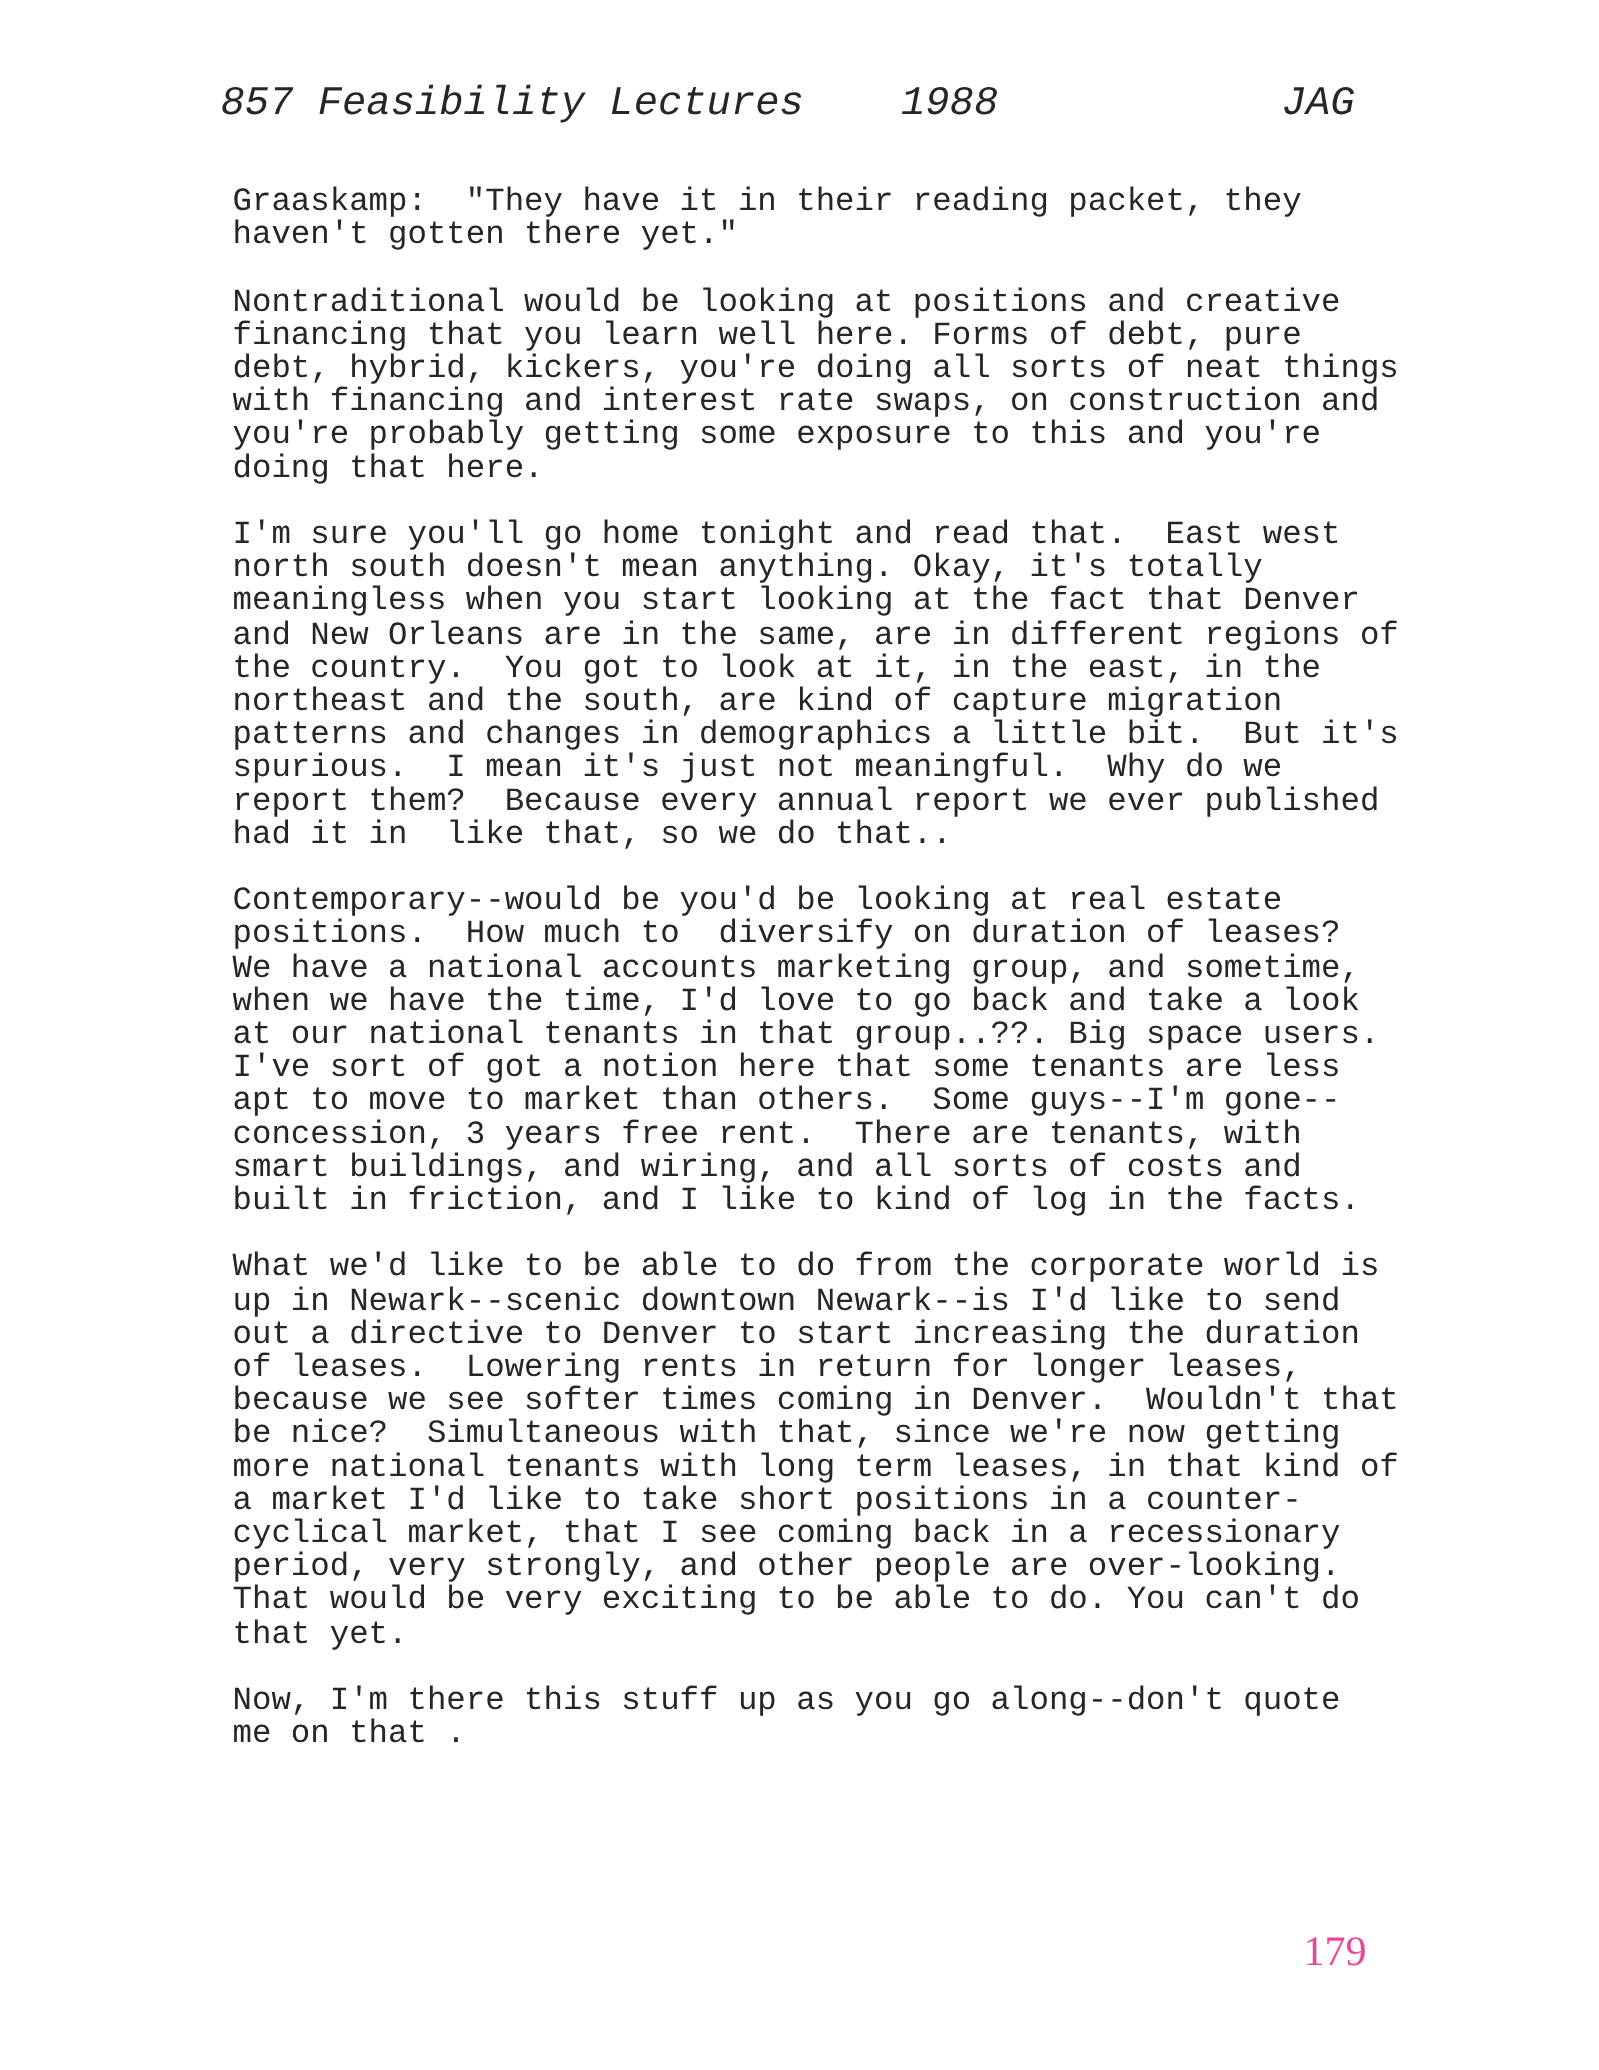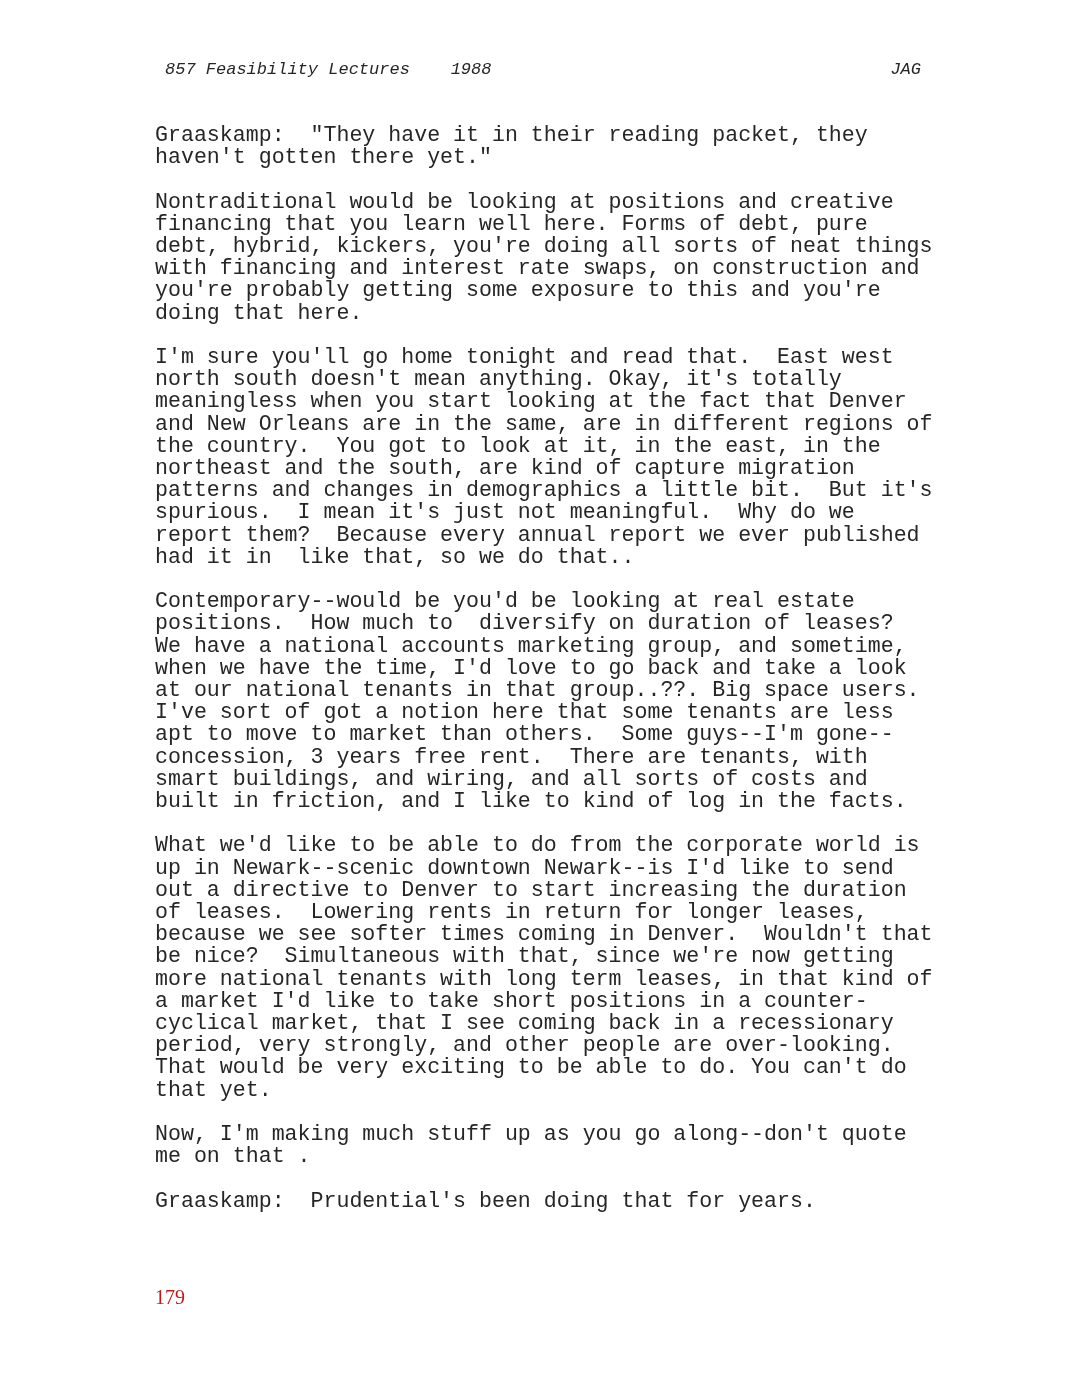--- a/index.html
+++ b/index.html
@@ -11,51 +11,51 @@
     position: relative;
     width: 1066px;
     height: 1380px;
     background: #ffffff;
     overflow: hidden;
     font-family: "Liberation Mono", "DejaVu Sans Mono", monospace;
     color: #262626;
   }
   .page-header {
     position: absolute;
-    left: 165px;
+    left: 147px;
     top: 59px;
     width: 756px;
     display: flex;
     justify-content: space-between;
     font-style: italic;
-    font-size: 17px;
+    font-size: 27px;
     line-height: 22.2px;
     white-space: pre-wrap;
   }
   .doc-body {
     position: absolute;
     left: 155px;
     top: 124px;
     width: 800px;
     font-size: 21.6px;
     line-height: 22.2px;
   }
   .doc-body p {
     margin: 0 0 22.2px 0;
     white-space: pre-wrap;
   }
   .page-number {
     position: absolute;
     left: 155px;
     top: 1286px;
     width: 756px;
-    text-align: left;
+    text-align: right;
     font-family: "Liberation Serif", "DejaVu Serif", serif;
-    font-size: 20px;
-    color: #b91c1c;
+    font-size: 28px;
+    color: #ec4899;
   }
 </style>
 </head>
 <body>
 
 <div class="page">
 
   <div class="page-header">
     <span>857 Feasibility Lectures    1988</span>
     <span>JAG</span>
@@ -95,20 +95,19 @@
 out a directive to Denver to start increasing the duration
 of leases.  Lowering rents in return for longer leases,
 because we see softer times coming in Denver.  Wouldn't that
 be nice?  Simultaneous with that, since we're now getting
 more national tenants with long term leases, in that kind of
 a market I'd like to take short positions in a counter-
 cyclical market, that I see coming back in a recessionary
 period, very strongly, and other people are over-looking.
 That would be very exciting to be able to do. You can't do
 that yet.</p>
-    <p>Now, I'm making much stuff up as you go along--don't quote
+    <p>Now, I'm there this stuff up as you go along--don't quote
 me on that .</p>
-    <p>Graaskamp:  Prudential's been doing that for years.</p>
   </div>
 
   <div class="page-number">179</div>
 
 </div>
 
 </body></html>

